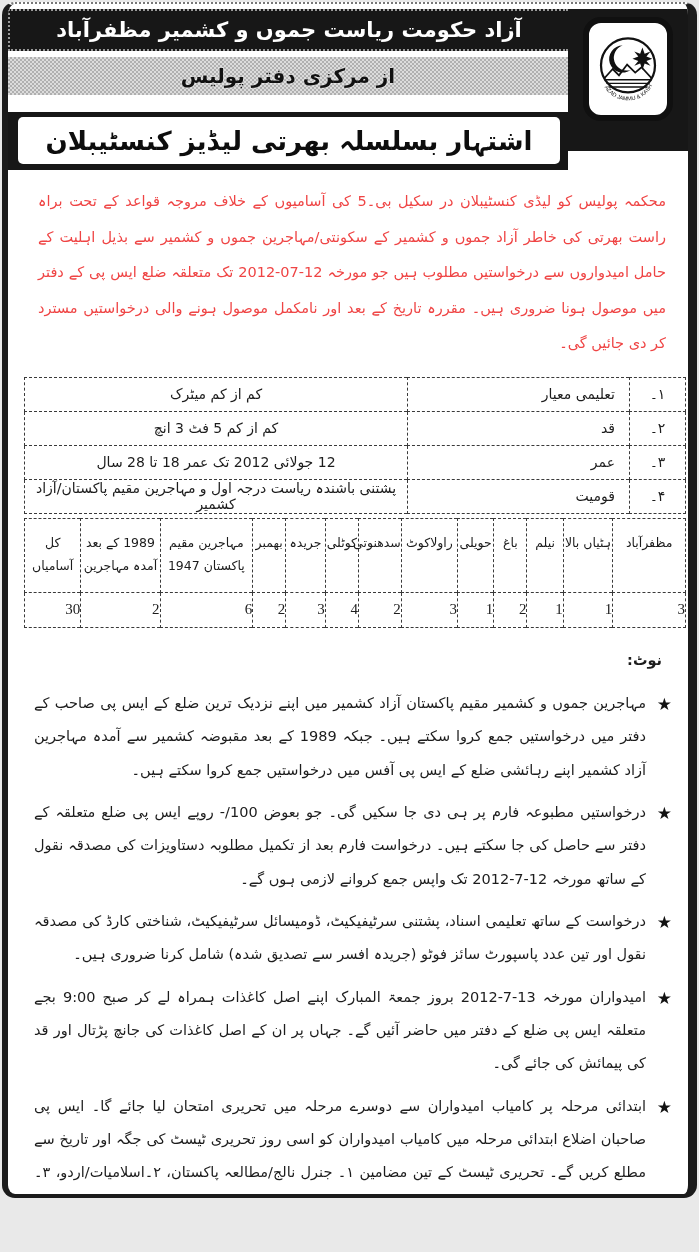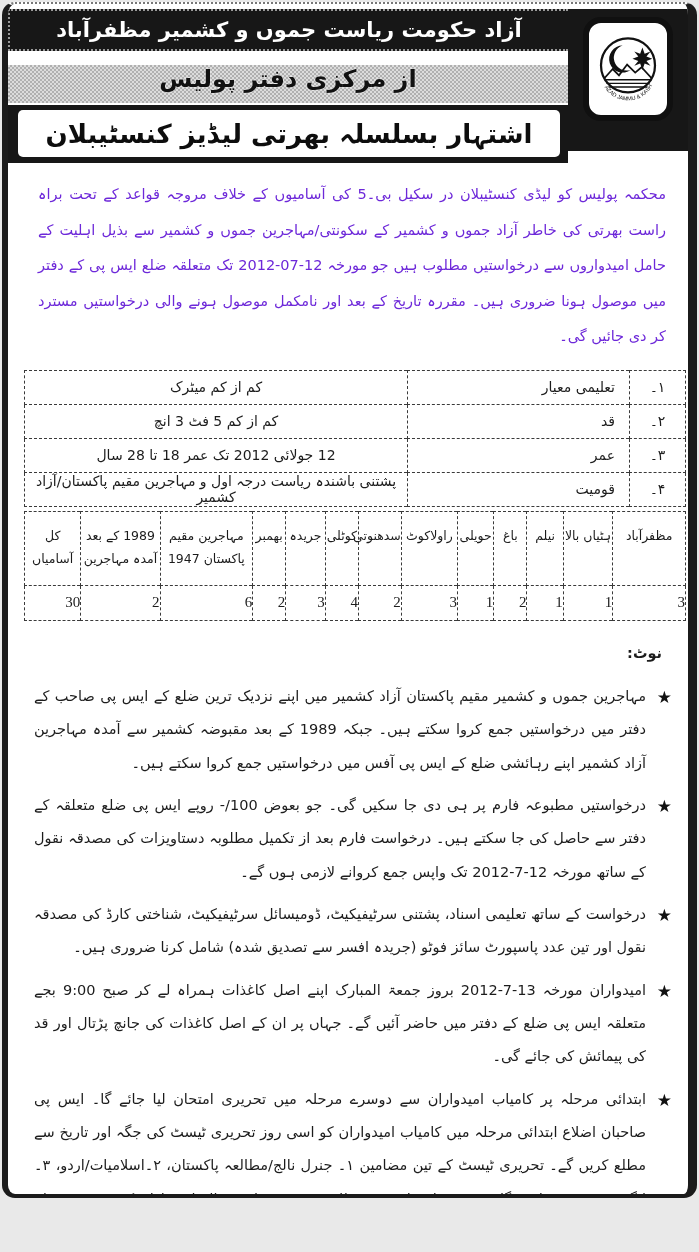--- a/index.html
+++ b/index.html
@@ -11,38 +11,38 @@
     overflow:hidden; color:#1c1c1c;border-radius:13px;
   }
   
   .header { display:flex; direction:ltr; margin-top:5px; }
   .header-left { flex:1; display:flex; flex-direction:column; }
   .bar1 {
     height:42px; background:#171717; color:#fff; display:flex; align-items:center; justify-content:center;
     font-size:21px; font-weight:bold; letter-spacing:4px; border:2px dotted #999; border-right:none;
   }
   .bar2 {
-    height:38px; margin-top:14px;
+    height:38px; margin-top:6px;
     background:conic-gradient(#b0b0b0 25%,#dcdcdc 0 50%,#b0b0b0 0 75%,#dcdcdc 0) 0 0/4px 4px;
-    color:#111; display:flex; justify-content:center;
-    font-size:24px; font-weight:bold; letter-spacing:6px; text-shadow:0 0 2px #fff;
-  }
-  .title-band { height:58px; background:#171717; margin-top:2px; padding:5px 8px 6px 10px; }
+    color:#111; display:flex; align-items:center; justify-content:center;
+    font-size:20px; font-weight:bold; letter-spacing:6px; text-shadow:0 0 2px #fff;
+  }
+  .title-band { height:58px; background:#171717; margin-top:17px; padding:5px 8px 6px 10px; }
   .title-inner {
     height:100%; background:#fff; border-radius:5px; display:flex; align-items:center; justify-content:center;
     font-size:26px; font-weight:bold; letter-spacing:1px; color:#0d0d0d;
   }
   .header-right { width:120px; background:#171717; display:flex; justify-content:center; padding-top:8px; height:142px; }
   .logo-box {
     width:90px; height:104px; background:#fff; border:6px solid #101010; border-radius:18px;
     display:flex; align-items:center; justify-content:center;
   }
   
   .intro {
-    padding:14px 22px 6px 30px; font-size:14.5px; line-height:2.45; text-align:justify; color:#6d28d9;
+    padding:14px 22px 6px 30px; font-size:14.5px; line-height:2.45; text-align:justify; color:#ef4444;
   }
   
   table { border-collapse:collapse; direction:rtl; }
   .req-table { width:662px; margin:9px 2px 0 0; }
   .req-table td { border:1.5px dashed #3a3a3a; height:34px; font-size:14px; }
   .req-table .c-serial { width:56px; text-align:center; }
   .req-table .c-label  { width:222px; text-align:right; padding-right:14px; }
   .req-table .c-value  { text-align:center; }
   
   .quota-band {

